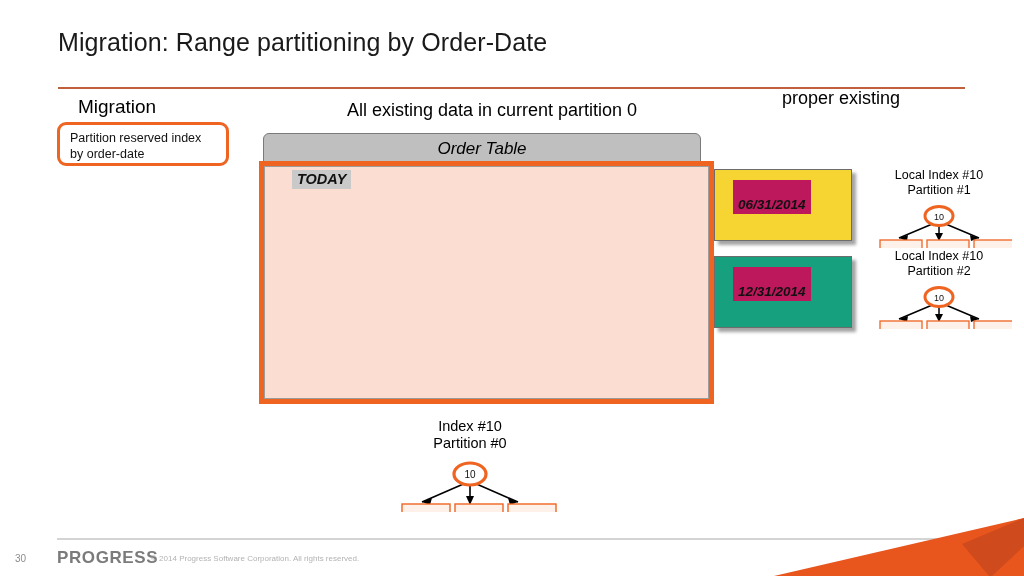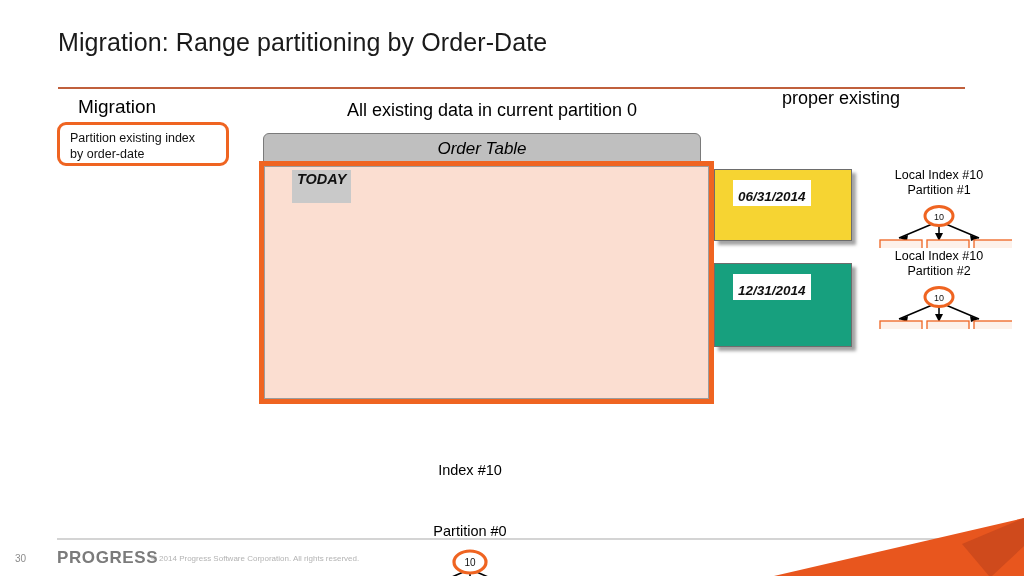--- a/index.html
+++ b/index.html
@@ -117,76 +117,75 @@
     right: 0;
     bottom: 0;
     border: 1px solid #9c9c9c;
     box-sizing: border-box;
   }
   .today-label {
     position: absolute;
     left: 292px;
     top: 170px;
     background: #c9c9c9;
-    padding: 1px 5px 16px 5px;
+    padding: 1px 5px 2px 5px;
     font-size: 14.5px;
     font-style: italic;
     font-weight: bold;
     color: #111;
   }
 
   
   .part-box {
     position: absolute;
     box-sizing: border-box;
     box-shadow: 4px 4px 3px rgba(90,90,90,0.55);
     border: 1px solid #6d6d6d;
   }
   .part-box .date-label {
     position: absolute;
     left: 18px;
     top: 10px;
-    background: #ffffff;
-    padding: 9px 5px 2px 5px;
+    background: #be185d;
+    padding: 17px 5px 2px 5px;
     font-size: 13.5px;
     font-style: italic;
     font-weight: bold;
     color: #111;
     white-space: nowrap;
   }
   #part-box-1 {
     left: 714px;
     top: 169px;
     width: 138px;
     height: 72px;
     background: #f6d432;
   }
   #part-box-2 {
     left: 714px;
-    top: 263px;
+    top: 256px;
     width: 138px;
-    height: 84px;
+    height: 72px;
     background: #17a07e;
   }
 
   
   .tree {
     position: absolute;
   }
   .tree-title {
     text-align: center;
     font-size: 12.5px;
     line-height: 15px;
     color: #000;
     white-space: nowrap;
   }
   .tree-title.big {
     font-size: 14.5px;
     line-height: 17px;
-    margin-top: 44px;
   }
   .tree-graph {
     position: relative;
     margin: 0 auto;
   }
   .tree-svg {
     display: block;
   }
 
   
@@ -233,21 +232,21 @@
 </head>
 <body>
 
 <div id="slide">
 
   <div class="slide-title">Migration: Range partitioning by Order-Date</div>
   <div class="title-rule"></div>
 
   <div class="heading-migration">Migration</div>
   <div class="migration-box">
-    <div>Partition existing index</div>
+    <div>Partition reserved index</div>
     <div>by order-date</div>
   </div>
 
   <div class="heading-center">All existing data in current partition 0</div>
   <div class="order-header">Order Table</div>
   <div class="order-body">
     <div class="order-body-inner"></div>
   </div>
   <div class="today-label">TODAY</div>
 

